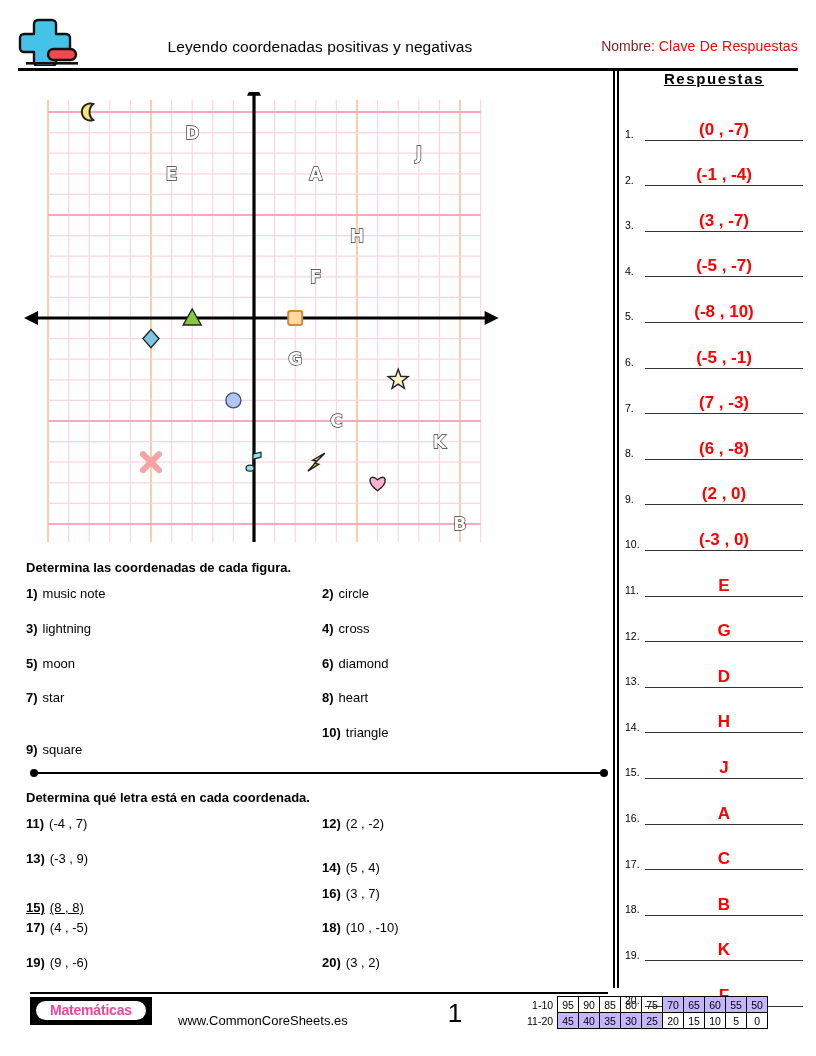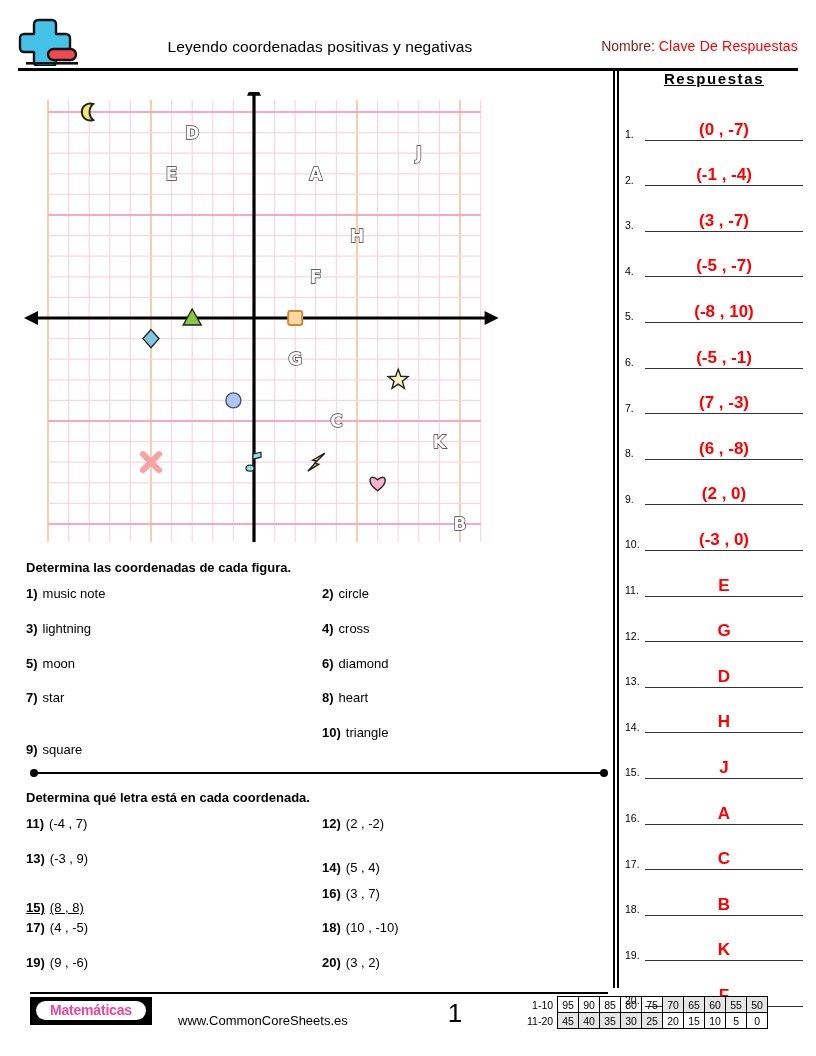--- a/index.html
+++ b/index.html
@@ -142,21 +142,21 @@
   #score-table table { border-collapse: collapse; }
   #score-table td {
     border: 1px solid #000; width: 20px; height: 15px;
     text-align: center; vertical-align: middle;
     font-size: 10.5px; padding: 0;
   }
   #score-table td.rowlabel {
     border: none; width: auto; padding-right: 4px;
     text-align: right; font-size: 10.5px;
   }
-  #score-table td.hl { background: #e5e5e5; }
+  #score-table td.hl { background: #c4b5fd; }
 </style>
 </head>
 <body>
 
 <div id="header">
   <div id="logo">
     <svg width="62" height="48" viewBox="0 0 62 48">
       <path d="M20 2 h14 a4 4 0 0 1 4 4 v10 h10 a4 4 0 0 1 4 4 v10 a4 4 0 0 1 -4 4 h-10 v10 a4 4 0 0 1 -4 4 h-14 a4 4 0 0 1 -4 -4 v-10 h-10 a4 4 0 0 1 -4 -4 v-10 a4 4 0 0 1 4 -4 h10 v-10 a4 4 0 0 1 4 -4 z" fill="#45c2e8" stroke="#111" stroke-width="2.4" stroke-linejoin="round"></path>
       <rect x="30" y="31" width="28" height="11" rx="5.5" fill="#f2484f" stroke="#111" stroke-width="2.4"></rect>
       <rect x="8" y="44" width="52" height="2.6" fill="#111"></rect>

